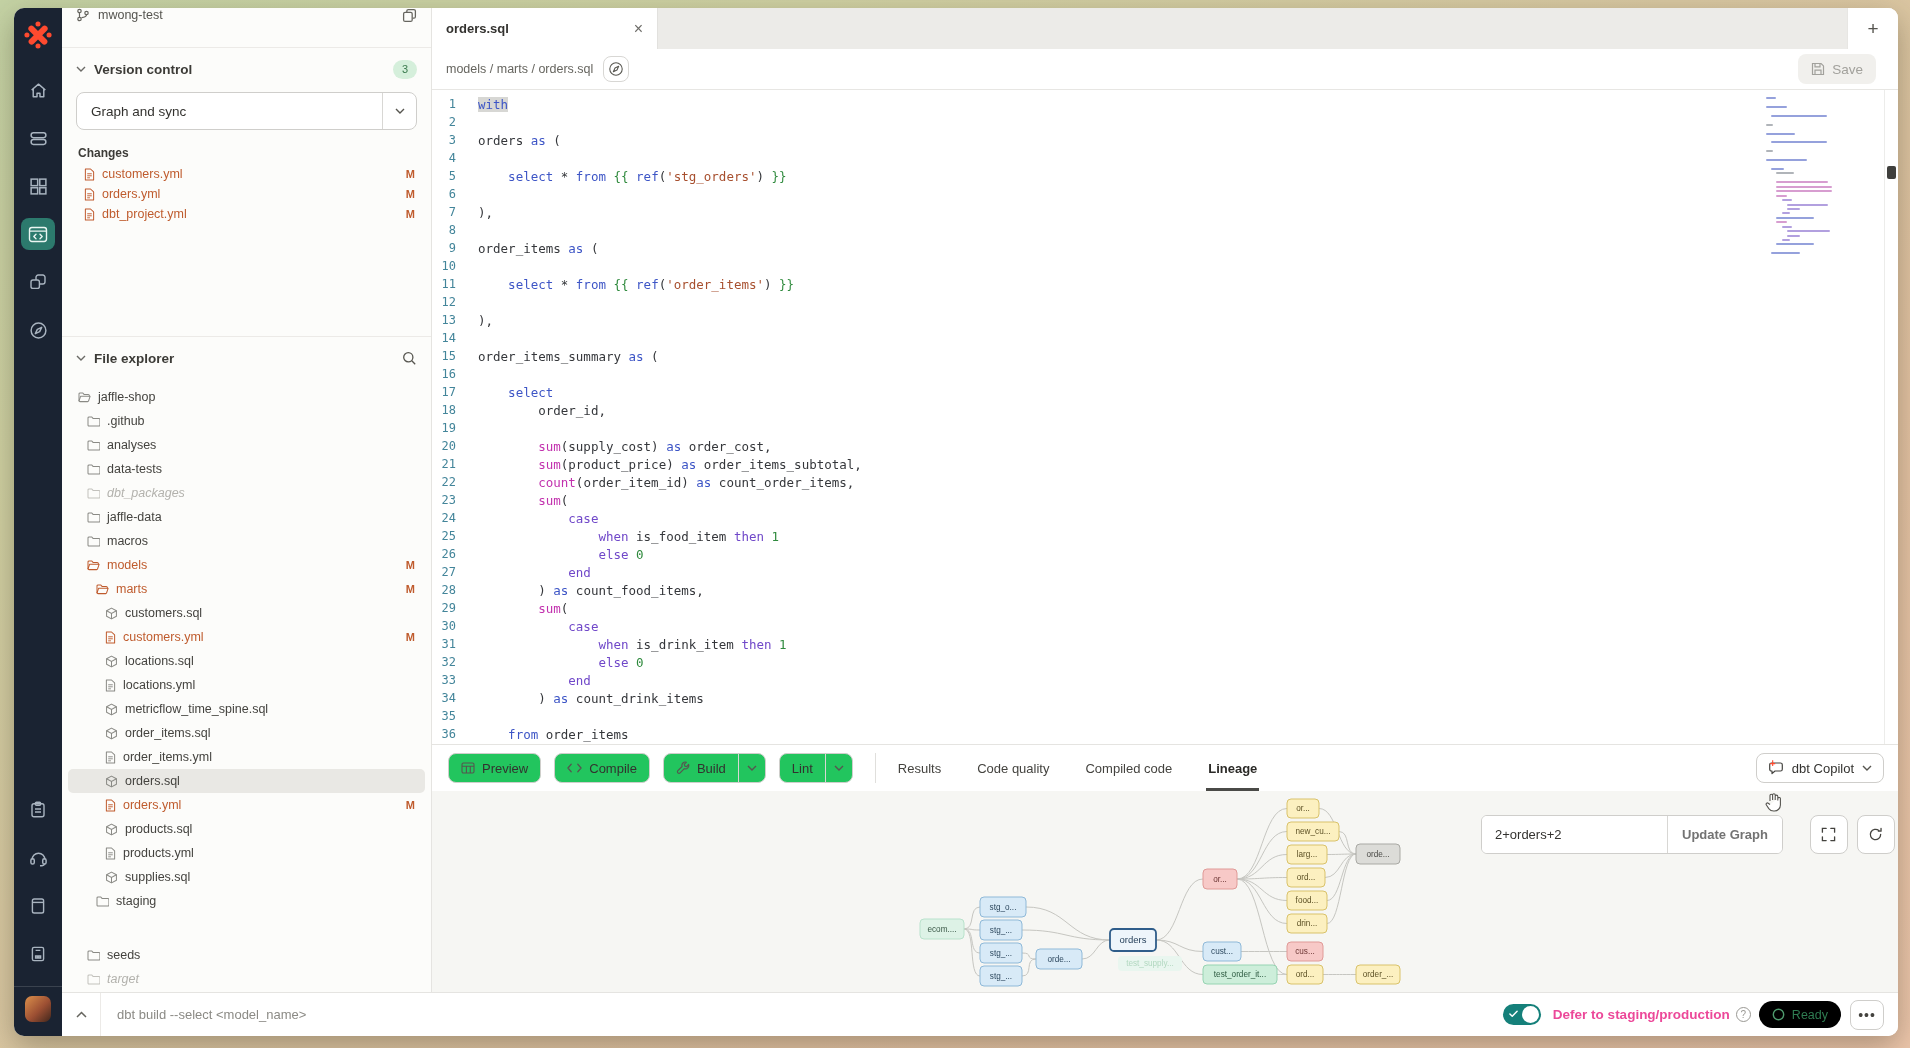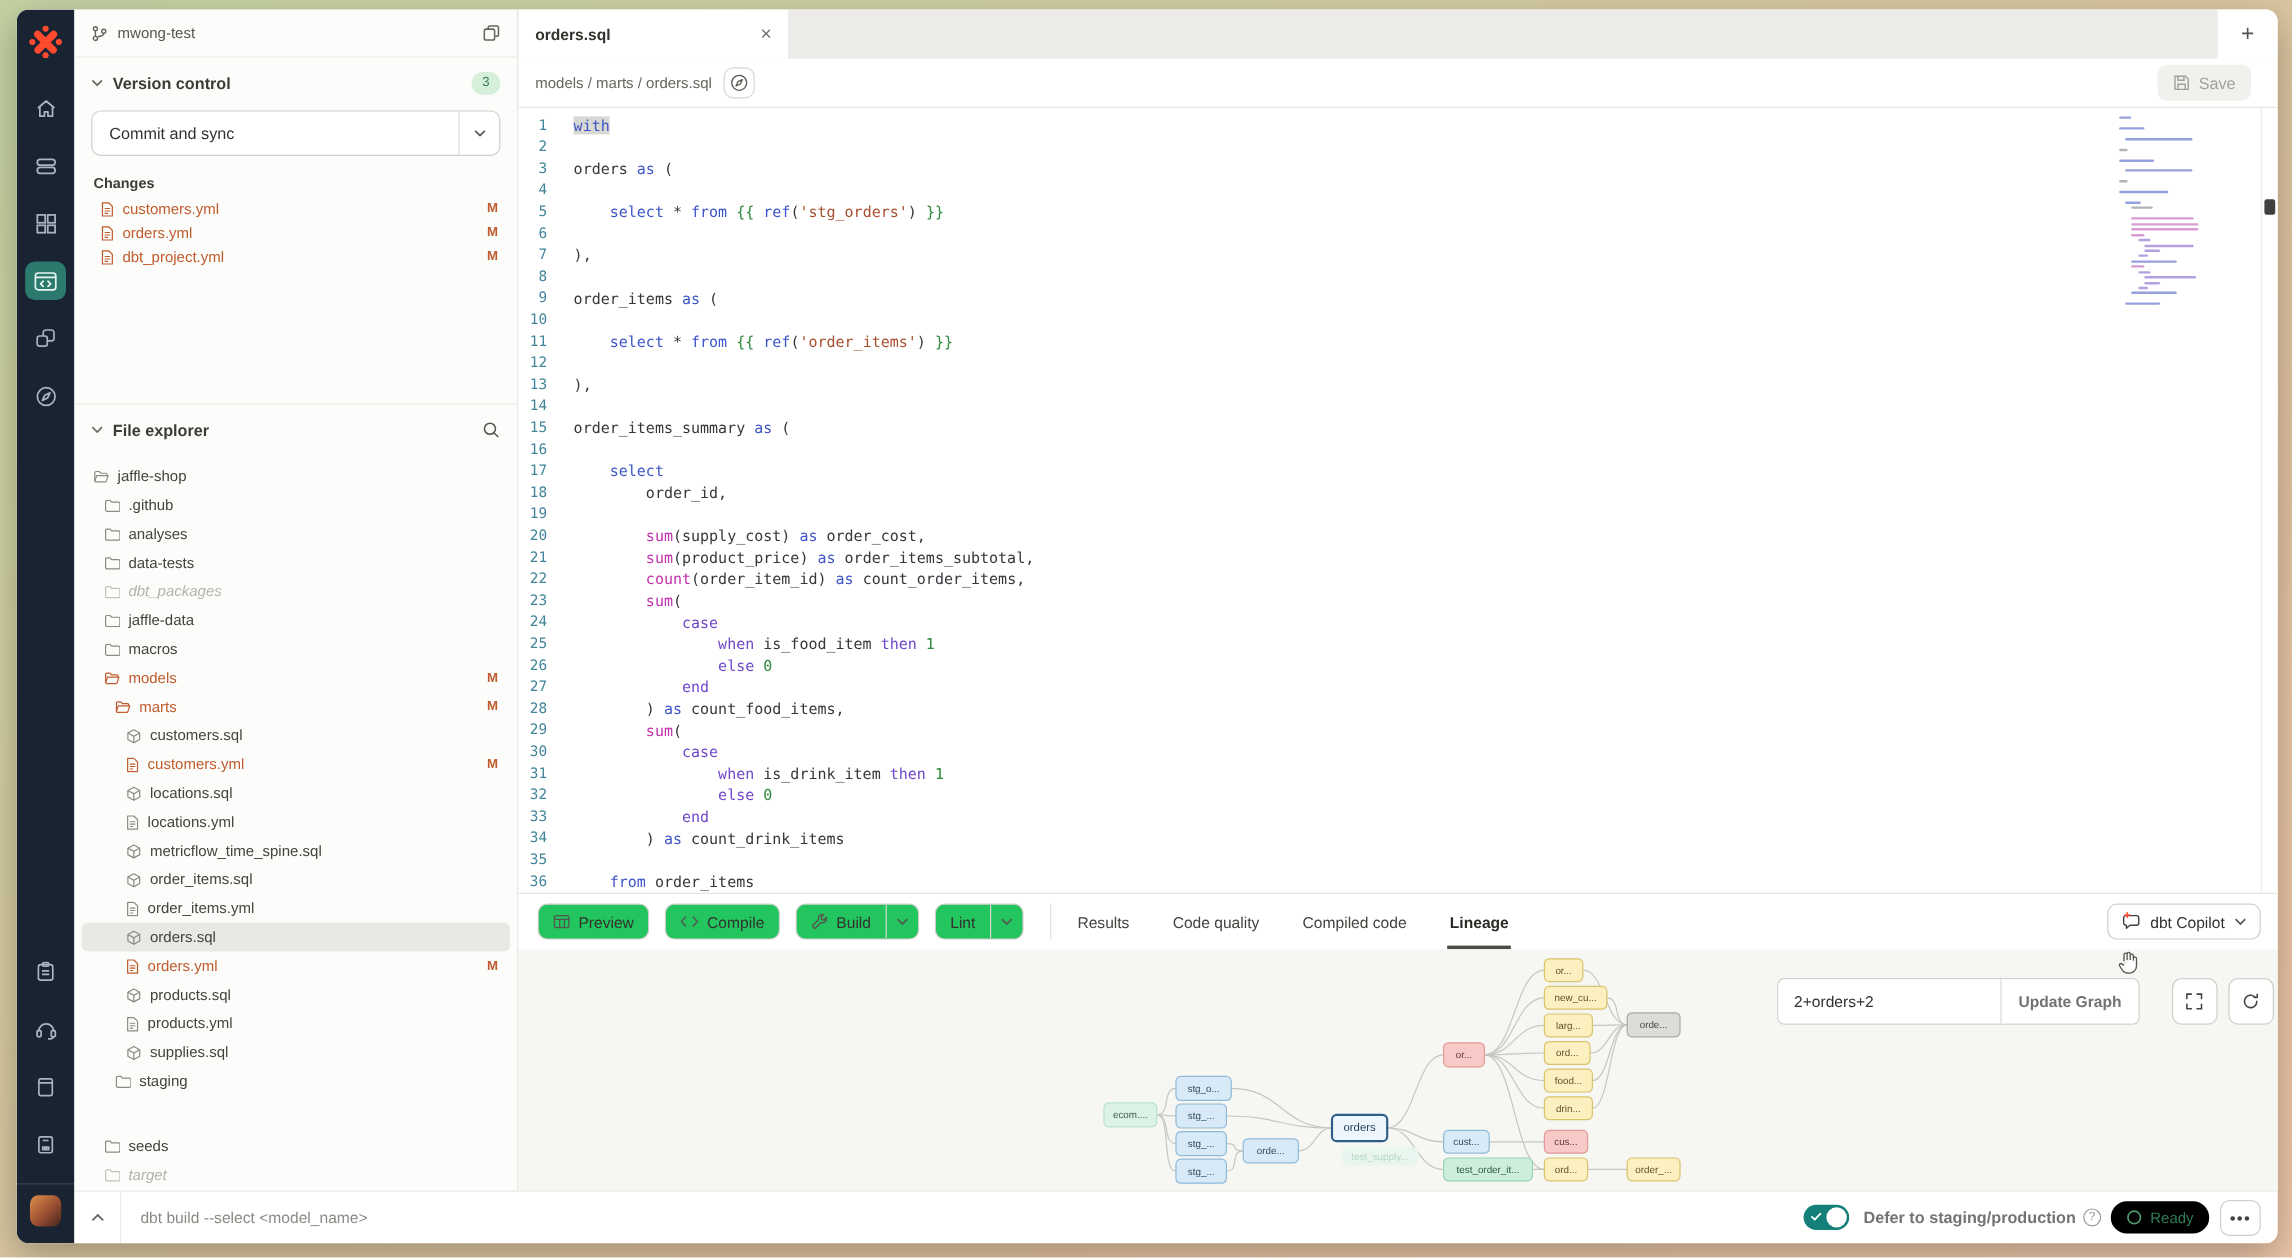--- a/index.html
+++ b/index.html
@@ -16,21 +16,21 @@
   .ab-icon.active{background:#2c7a6d;color:#eaf6f2}
   .ab-spacer{flex:1}
   .ab-bottom{display:flex;flex-direction:column;align-items:center;padding-bottom:4px}
   .ab-avatar-wrap{border-top:1px solid rgba(255,255,255,.14);margin-top:8px;padding:9px 0 10px;width:48px;display:flex;justify-content:center}
   .avatar{width:26px;height:26px;border-radius:7px;background:linear-gradient(135deg,#d08447 10%,#9c4f33 55%,#40261c 100%)}
   
   .right-col{flex:1;display:flex;flex-direction:column;height:100%}
   .body-row{display:flex;height:984px}
   
   .left-panel{width:370px;background:#fcfcfa;border-right:1px solid #e5e4e1;position:relative;flex-shrink:0;overflow:hidden}
-  .lp-top{height:40px;border-bottom:1px solid #eceae7;display:flex;align-items:center;padding:0 14px;color:#4a4a47}
+  .lp-top{height:40px;border-bottom:1px solid #eceae7;display:flex;align-items:flex-start;padding:0 14px;color:#4a4a47}
   .lp-top .branch-name{font-size:12.5px;margin-left:8px;color:#55544f}
   .lp-top .spacer{flex:1}
   .sec-header{display:flex;align-items:center;padding:0 14px;height:26px;margin-top:8px}
   .sec-header .chev{color:#6b6a66;margin-right:8px;display:flex}
   .sec-header .sec-title{font-weight:bold;font-size:13.5px;color:#3c3b37}
   .sec-header .spacer{flex:1}
   .badge-green{min-width:24px;height:19px;border-radius:10px;background:#d5efdb;color:#3a7a4d;font-size:11px;
     display:flex;align-items:center;justify-content:center;padding:0 7px}
   .commit-btn{margin:10px 14px 0;height:38px;border:1px solid #cfcecb;border-radius:8px;background:#fff;
     display:flex;align-items:center;overflow:hidden;cursor:pointer}
@@ -104,21 +104,21 @@
   .sq-btn.fs{margin-left:27px}.sq-btn.rf{margin-left:9px}
   .hand-cursor{position:absolute;left:1332px;top:0;color:#6a6a66}
   
   .command-bar{height:44px;border-top:1px solid #e5e4e1;background:#fff;display:flex;align-items:center;flex-shrink:0}
   .cb-collapse{width:39px;height:100%;display:flex;align-items:center;justify-content:center;color:#66655f;cursor:pointer;border-right:1px solid #eceae7}
   .cb-cmd{margin-left:16px;font-size:13px;color:#8b8a85}
   .command-bar .spacer{flex:1}
   .toggle{width:38px;height:21px;border-radius:11px;background:#15807a;position:relative;cursor:pointer;flex-shrink:0}
   .toggle .knob{position:absolute;right:2px;top:2px;width:17px;height:17px;border-radius:50%;background:#fff}
   .toggle svg{position:absolute;left:6px;top:6px}
-  .defer-label{font-size:13.5px;font-weight:bold;color:#737373;margin-left:12px}
+  .defer-label{font-size:13.5px;font-weight:bold;color:#ec4899;margin-left:12px}
   .help-icon{width:15px;height:15px;border:1px solid #9a9994;border-radius:50%;color:#9a9994;font-size:10px;
     display:flex;align-items:center;justify-content:center;margin:0 8px 0 6px}
   .ready-pill{height:27px;border-radius:14px;background:#000000;display:flex;align-items:center;gap:7px;padding:0 13px;margin-right:9px}
   .ready-pill .ready-text{font-size:12.5px;color:#2f7d52}
   .more-btn{width:34px;height:30px;border:1px solid #cfcecb;border-radius:8px;background:#fff;display:flex;align-items:center;justify-content:center;
     color:#44433f;font-size:14px;letter-spacing:1px;cursor:pointer;margin-right:14px}
 </style>
 </head>
 <body>
 
@@ -237,21 +237,21 @@
               <svg width="10" height="6" viewBox="0 0 10 6" fill="none" stroke="currentColor" stroke-width="1.4">
                   <path d="M1 1l4 4 4-4"></path>
                 </svg>
             </span>
             <span class="sec-title">Version control</span>
             <span class="spacer"></span>
             <span class="badge-green">3</span>
           </div>
 
           <div class="commit-btn">
-            <span class="cb-label">Commit and sync</span>
+            <span class="cb-label">Graph and sync</span>
             <span class="cb-chev">
               <svg width="10" height="6" viewBox="0 0 10 6" fill="none" stroke="currentColor" stroke-width="1.4">
                   <path d="M1 1l4 4 4-4"></path>
                 </svg>
             </span>
           </div>
 
           <div class="changes-label">Changes</div>
           <div id="changes-list">
               <div class="chg-row">

